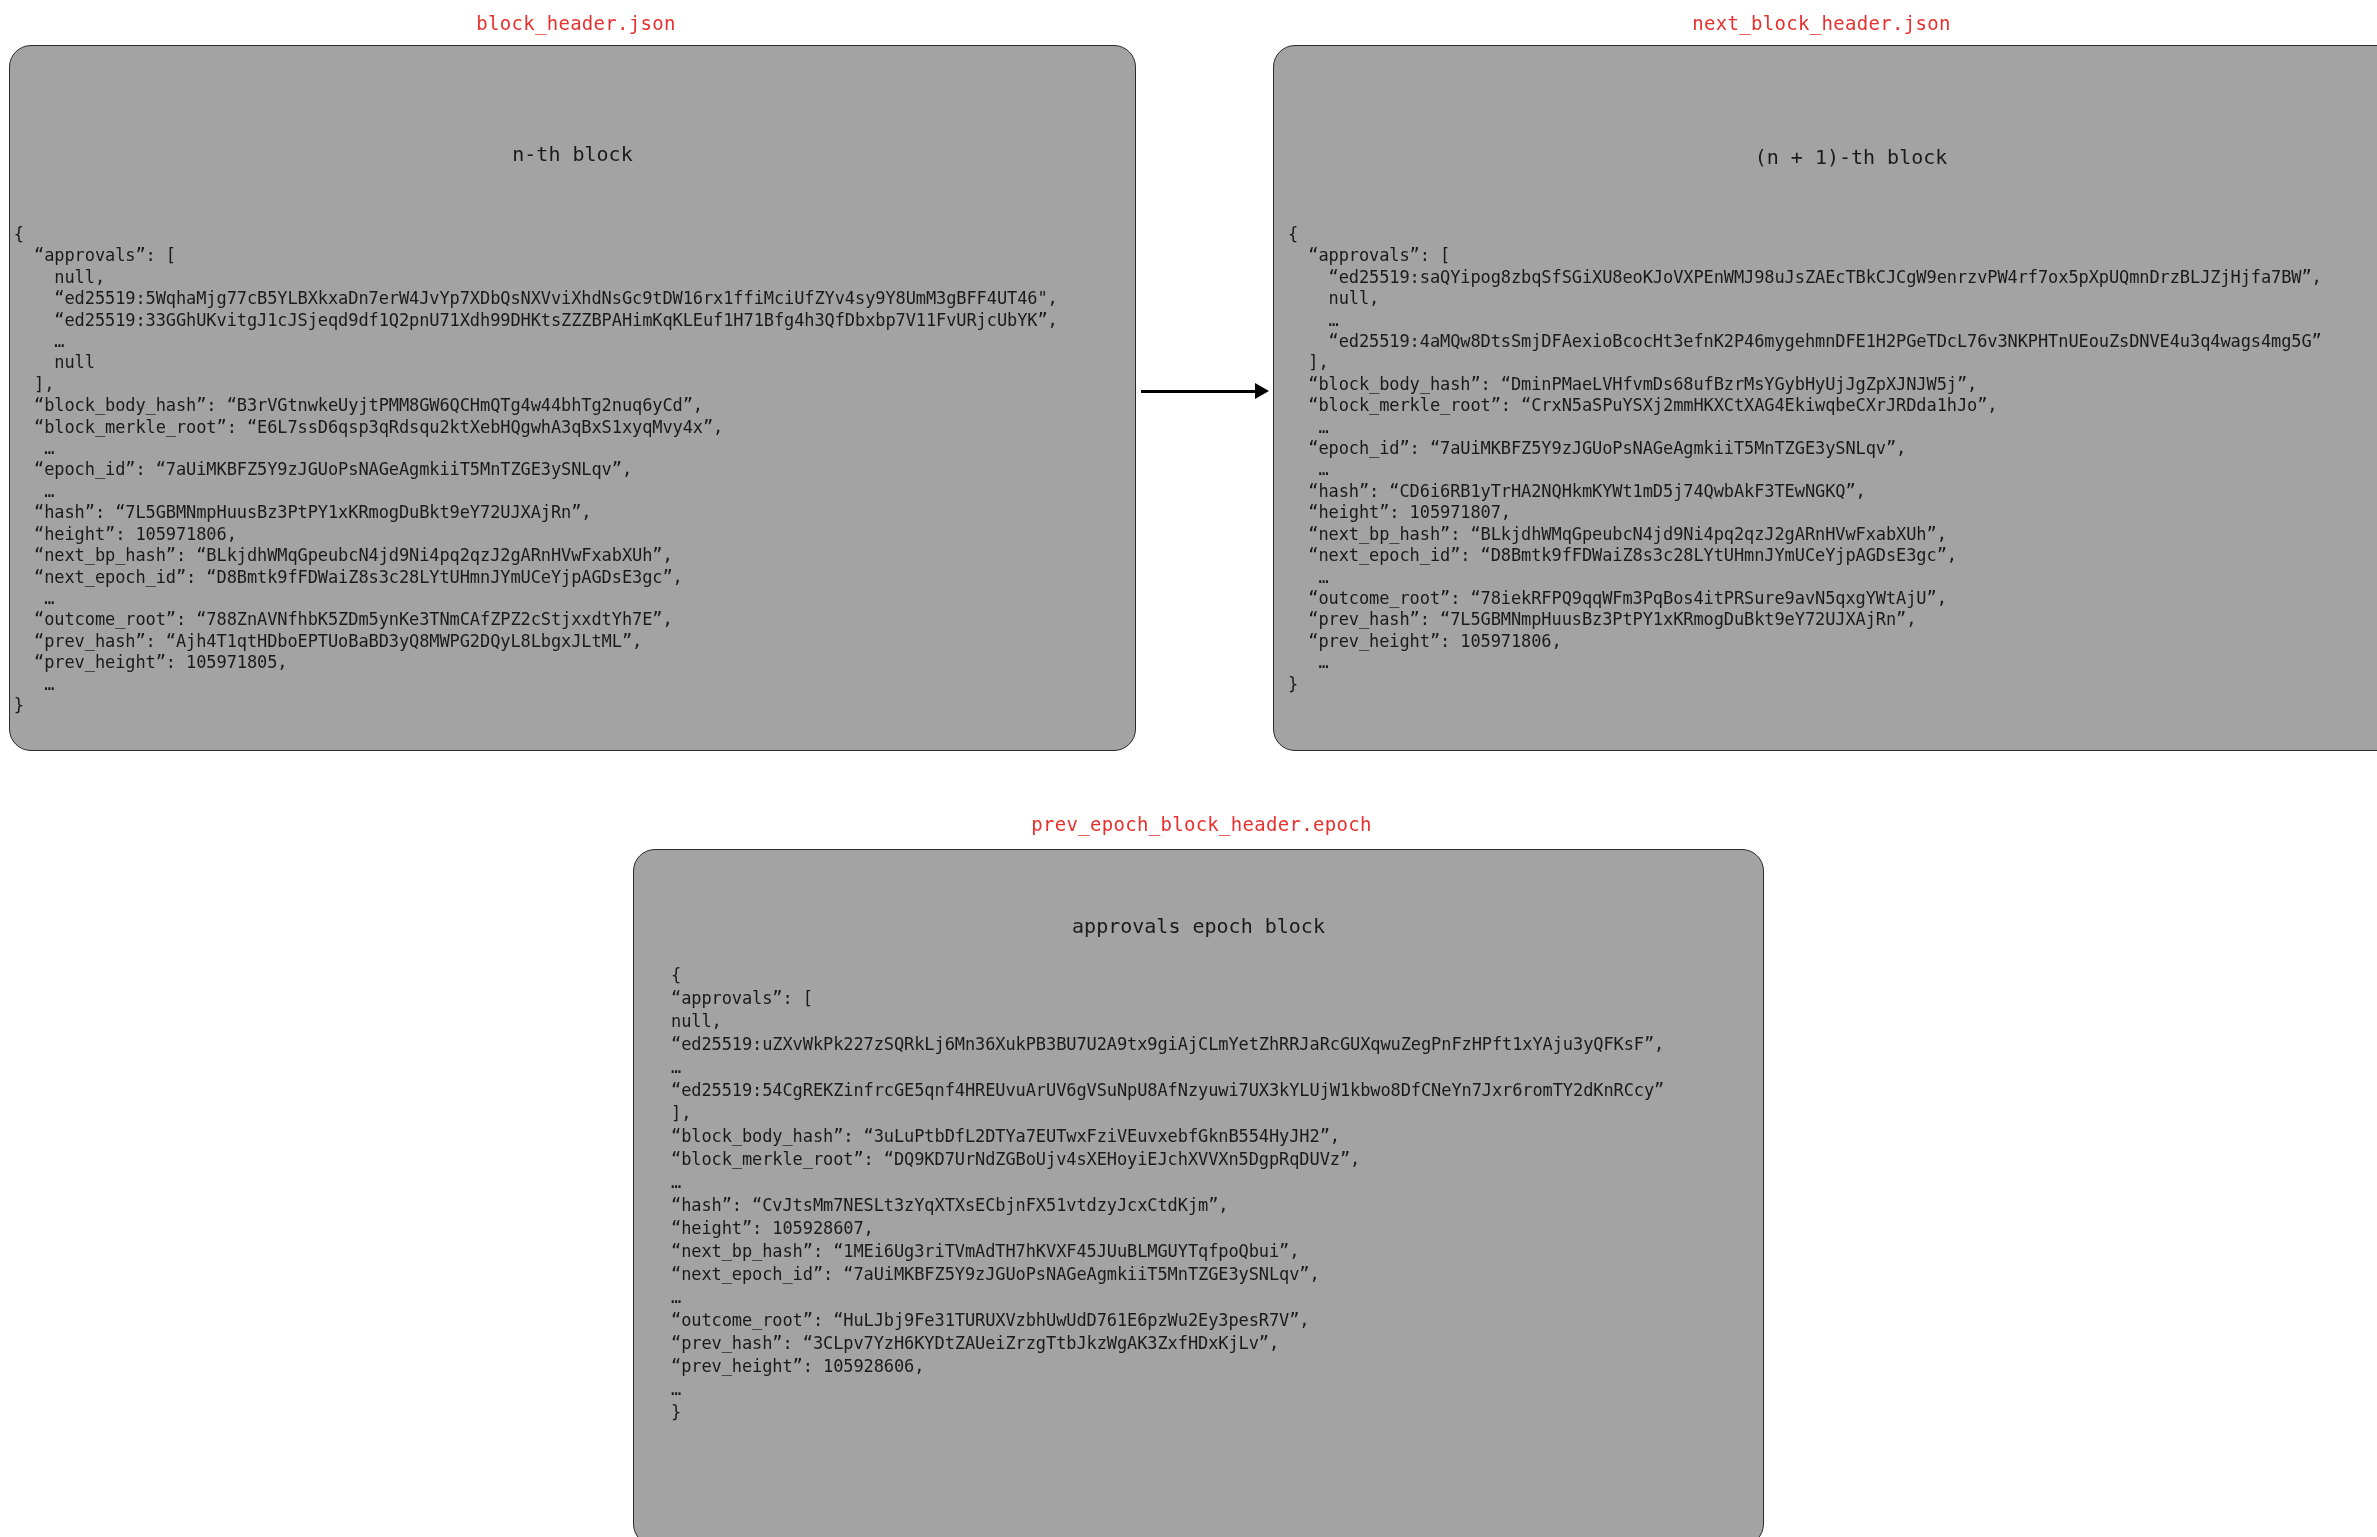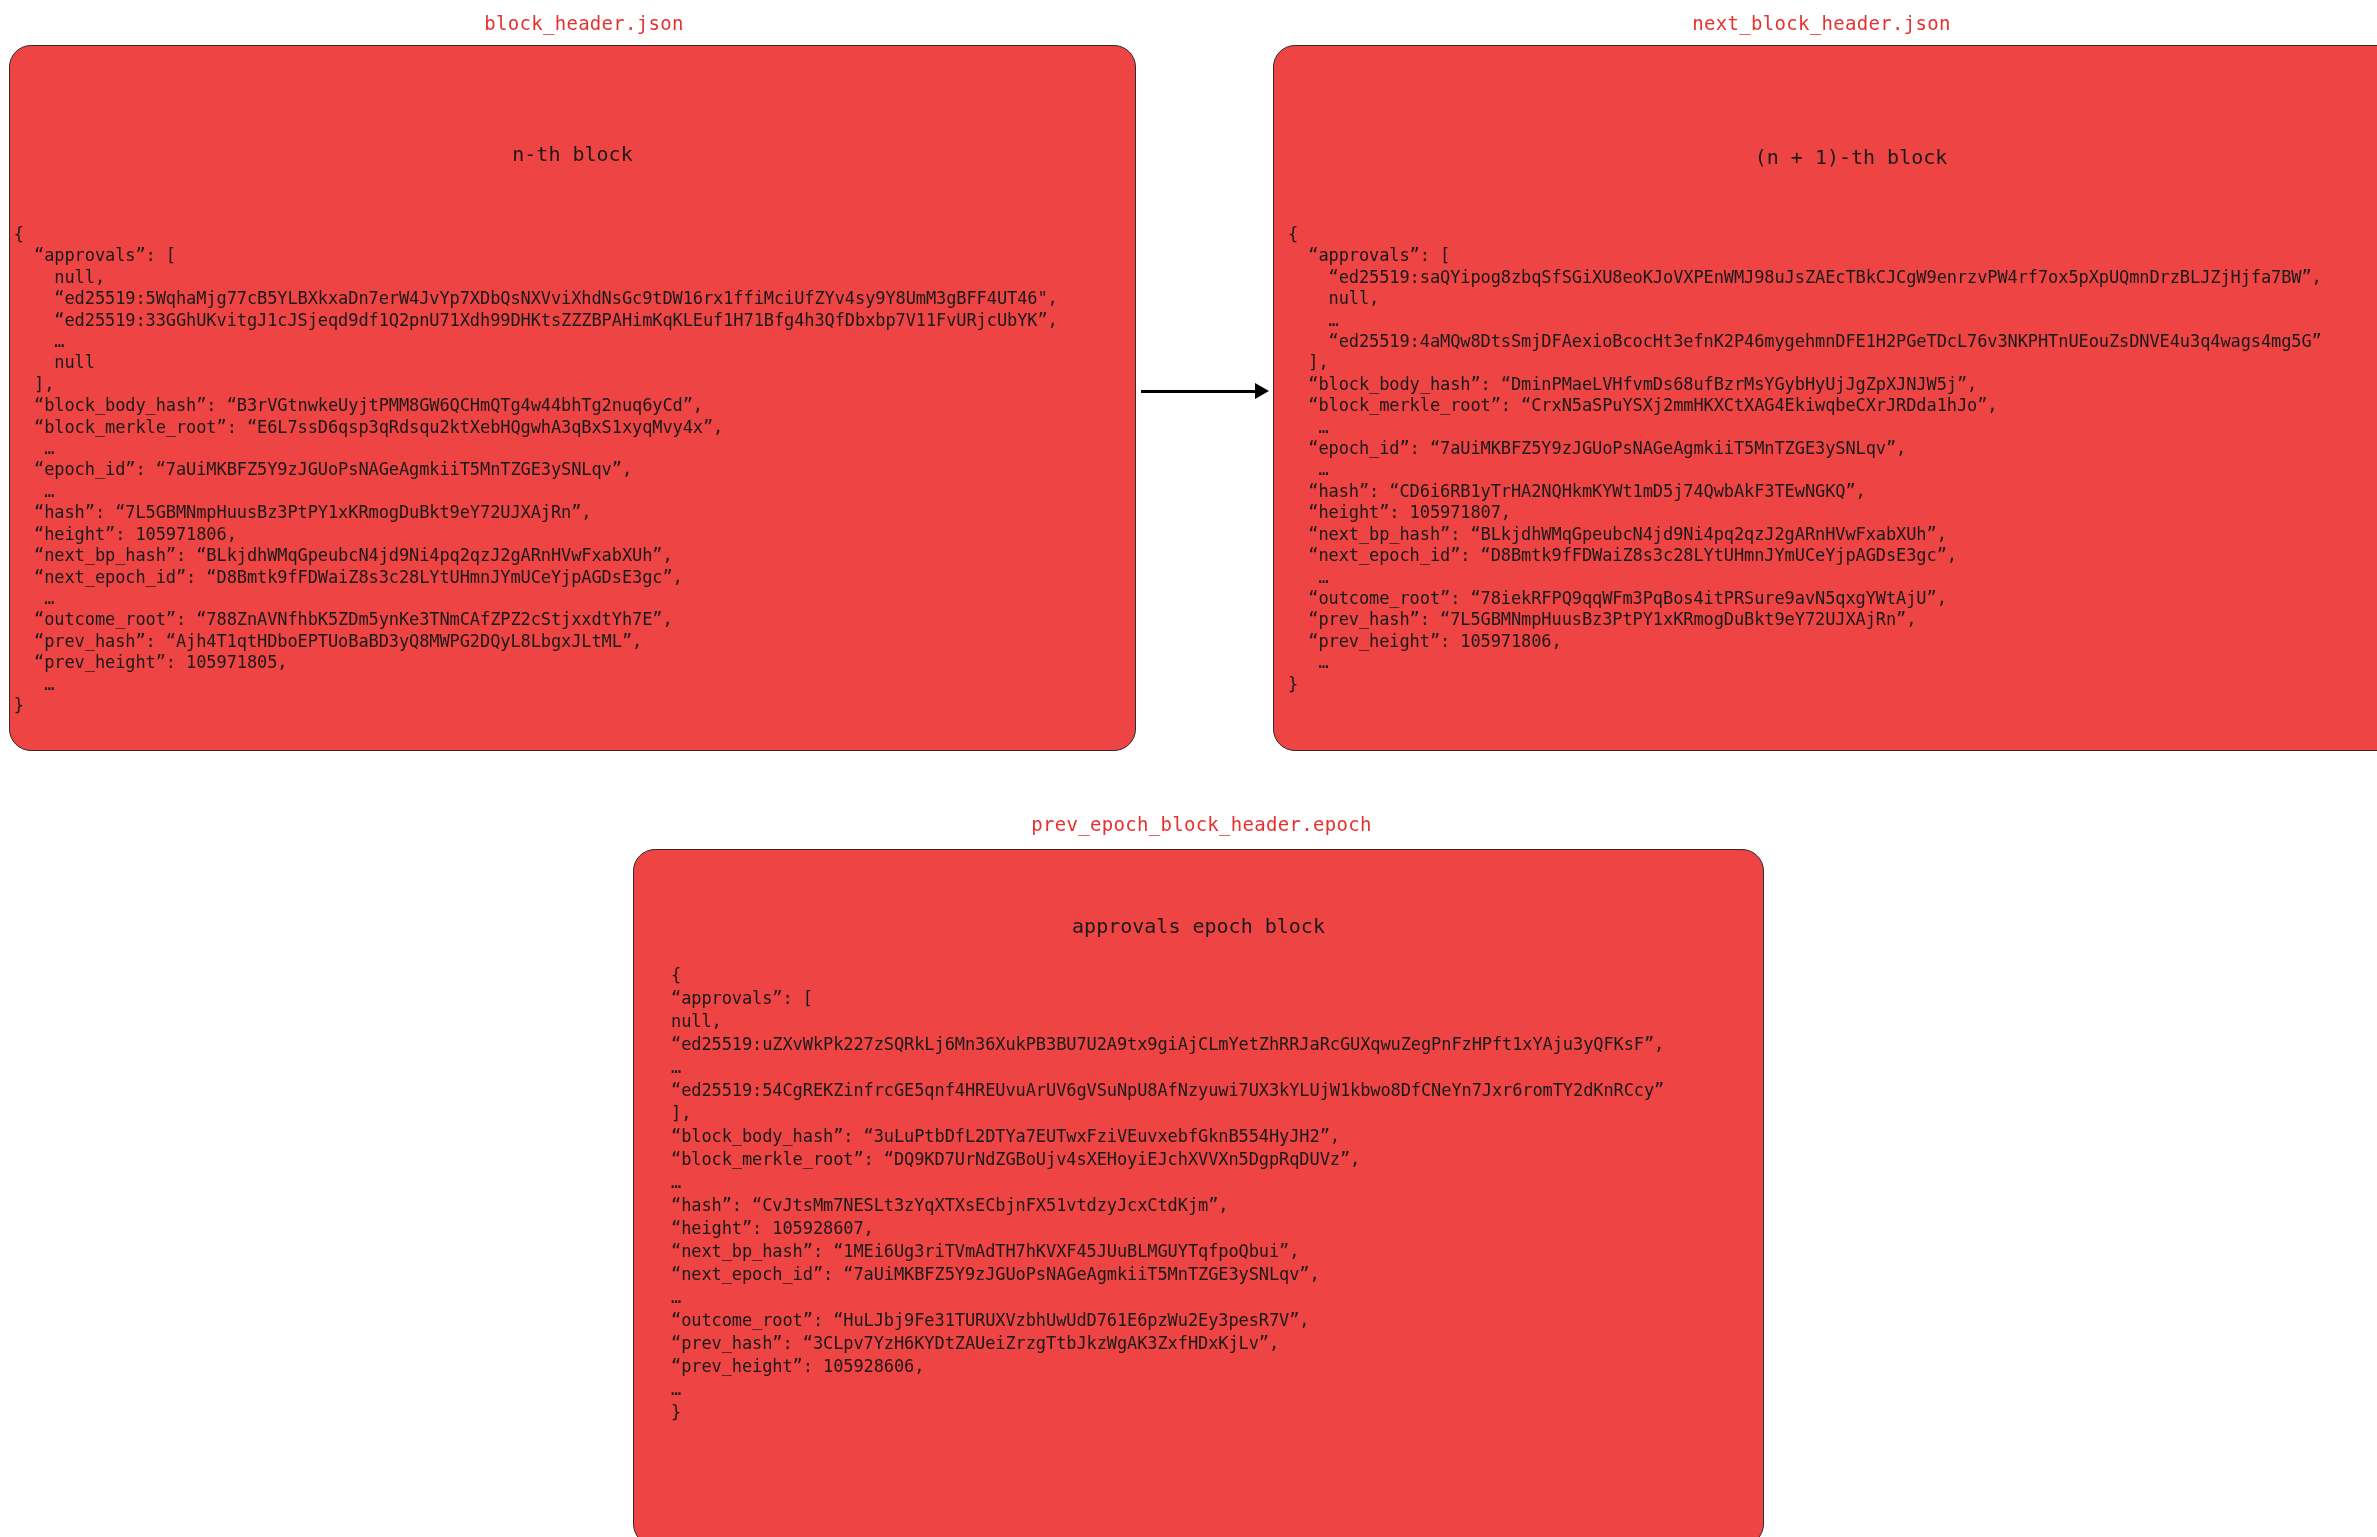--- a/index.html
+++ b/index.html
@@ -30,21 +30,21 @@
     letter-spacing: 0.3px;
     white-space: nowrap;
     text-align: center;
   }
 
   
   .block-card {
     position: absolute;
     border: 1.9px solid #2b2b2b;
     border-radius: 22px;
-    background: #ef4444;
+    background: #a3a3a3;
     box-sizing: border-box;
   }
 
   .block-title {
     position: absolute;
     left: 0;
     right: 0;
     text-align: center;
     font-family: "DejaVu Sans Mono", "Liberation Mono", monospace;
     font-size: 20px;
@@ -91,21 +91,21 @@
     border-top: 8.3px solid transparent;
     border-bottom: 8.3px solid transparent;
     border-left: 14px solid #000000;
   }
 </style>
 </head>
 <body>
 
 <div class="canvas">
 
-  <div class="file-caption" style="left:12px; top:11.5px; width:1144px;">block_header.json</div>
+  <div class="file-caption" style="left:4px; top:11.5px; width:1144px;">block_header.json</div>
 
   <div class="block-card" style="left:9px; top:45px; width:1127px; height:706px;">
     <div class="block-title" style="top:96px;">n-th block</div>
     <div class="json-body" style="left:3.8px; top:178px;"><span class="ln">{</span><span class="ln">  “approvals”: [</span><span class="ln">    null,</span><span class="ln">    “ed25519:5WqhaMjg77cB5YLBXkxaDn7erW4JvYp7XDbQsNXVviXhdNsGc9tDW16rx1ffiMciUfZYv4sy9Y8UmM3gBFF4UT46",</span><span class="ln">    “ed25519:33GGhUKvitgJ1cJSjeqd9df1Q2pnU71Xdh99DHKtsZZZBPAHimKqKLEuf1H71Bfg4h3QfDbxbp7V11FvURjcUbYK”,</span><span class="ln">    …</span><span class="ln">    null</span><span class="ln">  ],</span><span class="ln">  “block_body_hash”: “B3rVGtnwkeUyjtPMM8GW6QCHmQTg4w44bhTg2nuq6yCd”,</span><span class="ln">  “block_merkle_root”: “E6L7ssD6qsp3qRdsqu2ktXebHQgwhA3qBxS1xyqMvy4x”,</span><span class="ln">   …</span><span class="ln">  “epoch_id”: “7aUiMKBFZ5Y9zJGUoPsNAGeAgmkiiT5MnTZGE3ySNLqv”,</span><span class="ln">   …</span><span class="ln">  “hash”: “7L5GBMNmpHuusBz3PtPY1xKRmogDuBkt9eY72UJXAjRn”,</span><span class="ln">  “height”: 105971806,</span><span class="ln">  “next_bp_hash”: “BLkjdhWMqGpeubcN4jd9Ni4pq2qzJ2gARnHVwFxabXUh”,</span><span class="ln">  “next_epoch_id”: “D8Bmtk9fFDWaiZ8s3c28LYtUHmnJYmUCeYjpAGDsE3gc”,</span><span class="ln">   …</span><span class="ln">  “outcome_root”: “788ZnAVNfhbK5ZDm5ynKe3TNmCAfZPZ2cStjxxdtYh7E”,</span><span class="ln">  “prev_hash”: “Ajh4T1qtHDboEPTUoBaBD3yQ8MWPG2DQyL8LbgxJLtML”,</span><span class="ln">  “prev_height”: 105971805,</span><span class="ln">   …</span><span class="ln">}</span></div>
   </div>
 
   <div class="arrow-wrap" style="left:1141px; top:383px; width:131px; height:19px;">
     <div class="arrow-line" style="left:0px; top:7px; width:116px; height:3.2px;"></div>
     <div class="arrow-head" style="left:114px; top:0px;"></div>
   </div>

